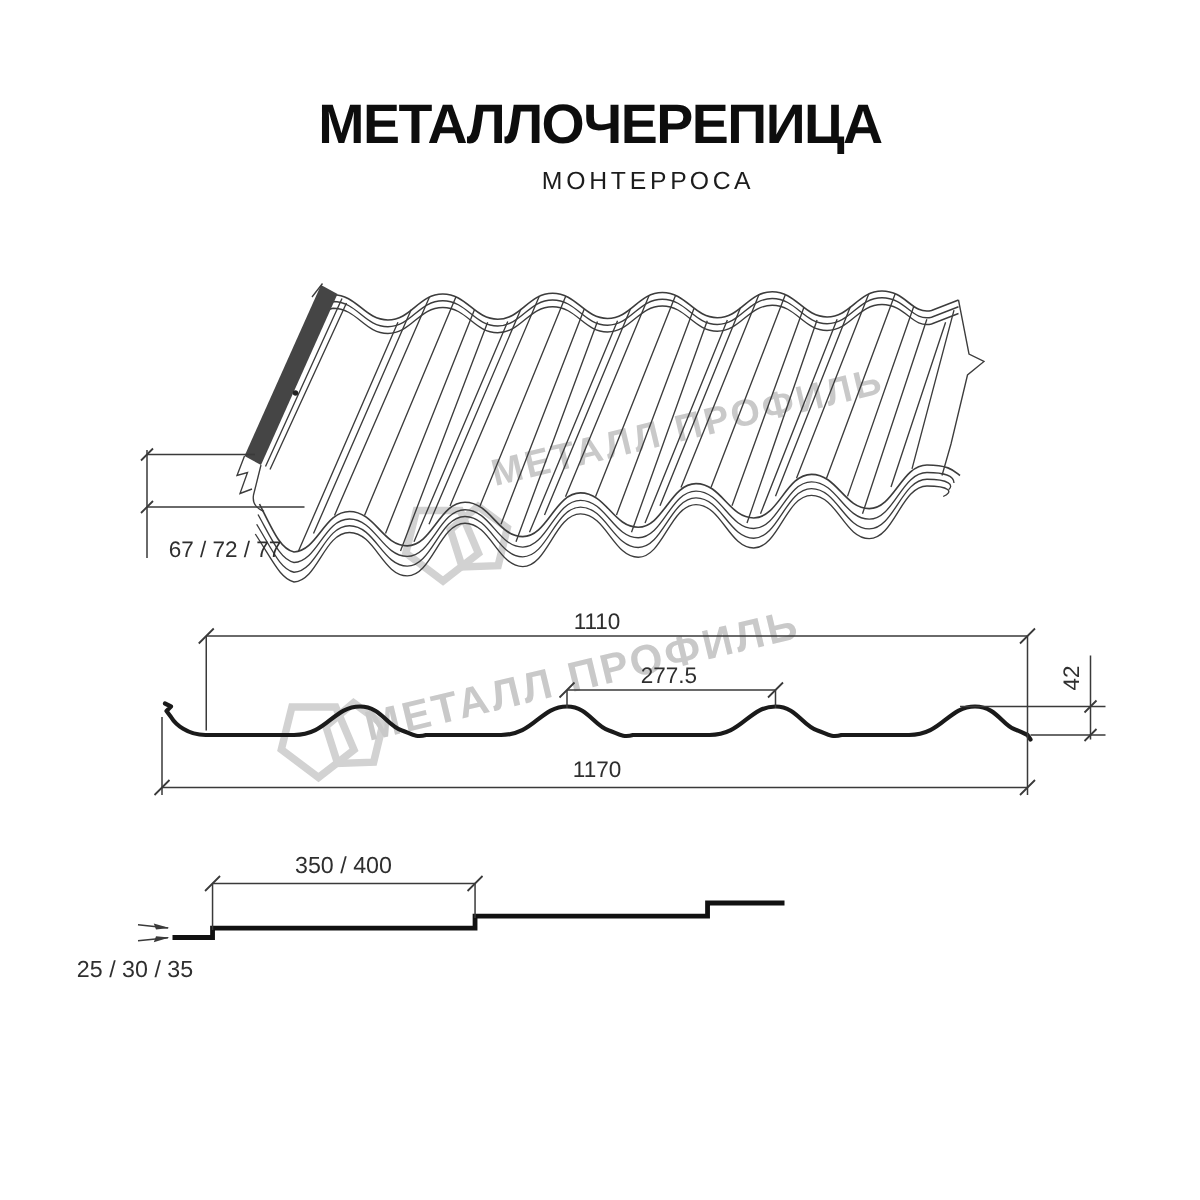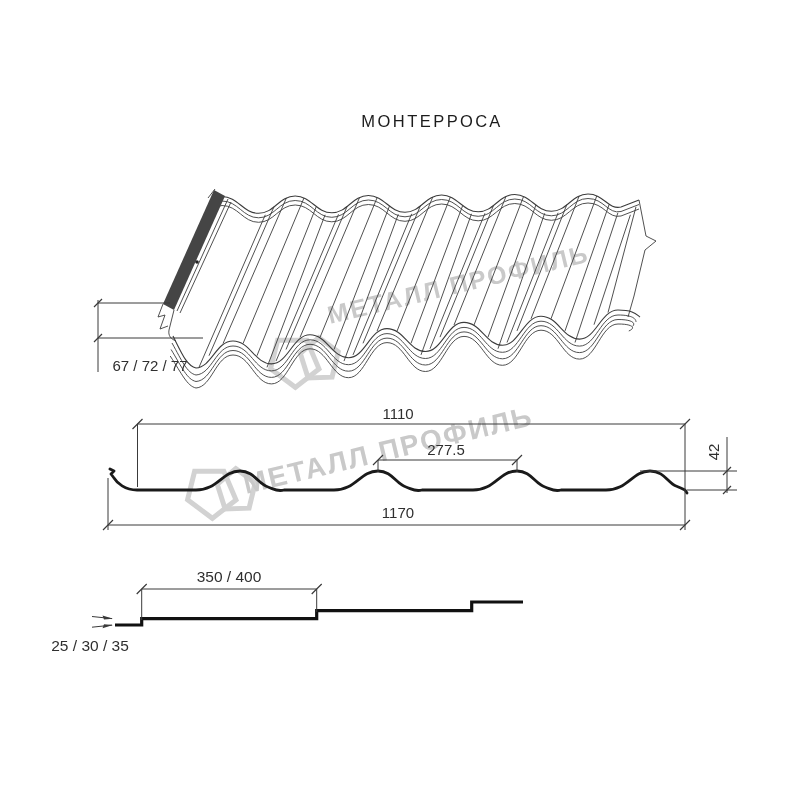--- a/index.html
+++ b/index.html
@@ -13,20 +13,21 @@
   svg text{font-family:"Liberation Sans", sans-serif;}
   .dimtxt{font-size:15px;fill:#2f2f2f;}
   .steptxt{font-size:15.5px;fill:#2f2f2f;}
   .wmtxt{font-weight:bold;letter-spacing:2px;}
 </style>
 </head>
 <body>
 
 <div class="page">
 
+  <h1 class="title">МЕТАЛЛОЧЕРЕПИЦА</h1>
   <div class="subtitle">МОНТЕРРОСА</div>
 
   <svg width="800" height="800" viewBox="0 0 800 800">
 
     <g>
       <g transform="translate(293,360) rotate(-14)">
         <path d="M0,-25 L23,-7 L15,23 L-15,23 L-23,-7 Z" fill="none" stroke="#d2d2d2" stroke-width="5" transform="rotate(-24)"></path>
         <path d="M0,-21 L19,-6 L12,19 L-12,19 L-19,-6 Z" fill="none" stroke="#d2d2d2" stroke-width="5" transform="translate(26,5) rotate(12)"></path>
       </g>
       <text class="wmtxt" x="0" y="0" transform="translate(330,324) rotate(-13.5)" font-size="25" fill="#c9c9c9">МЕТАЛЛ ПРОФИЛЬ</text>

